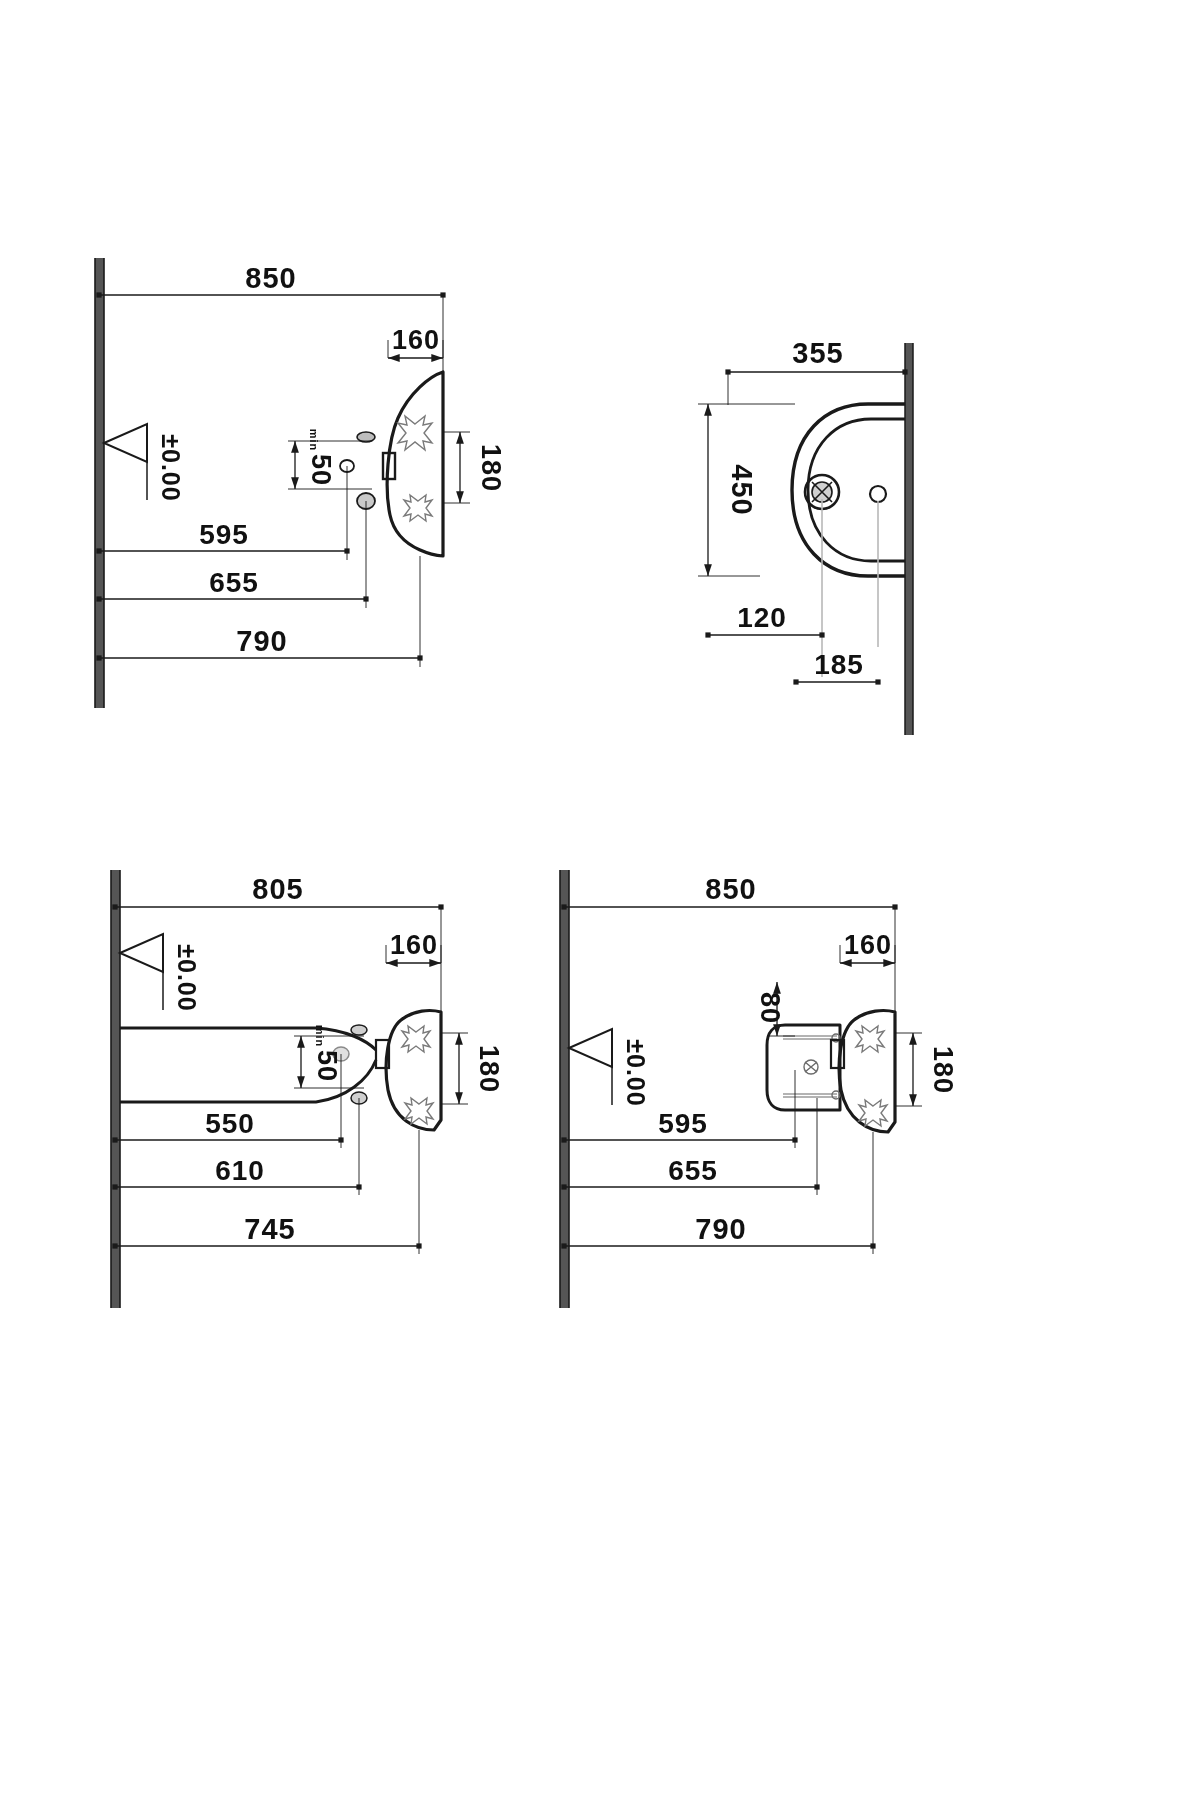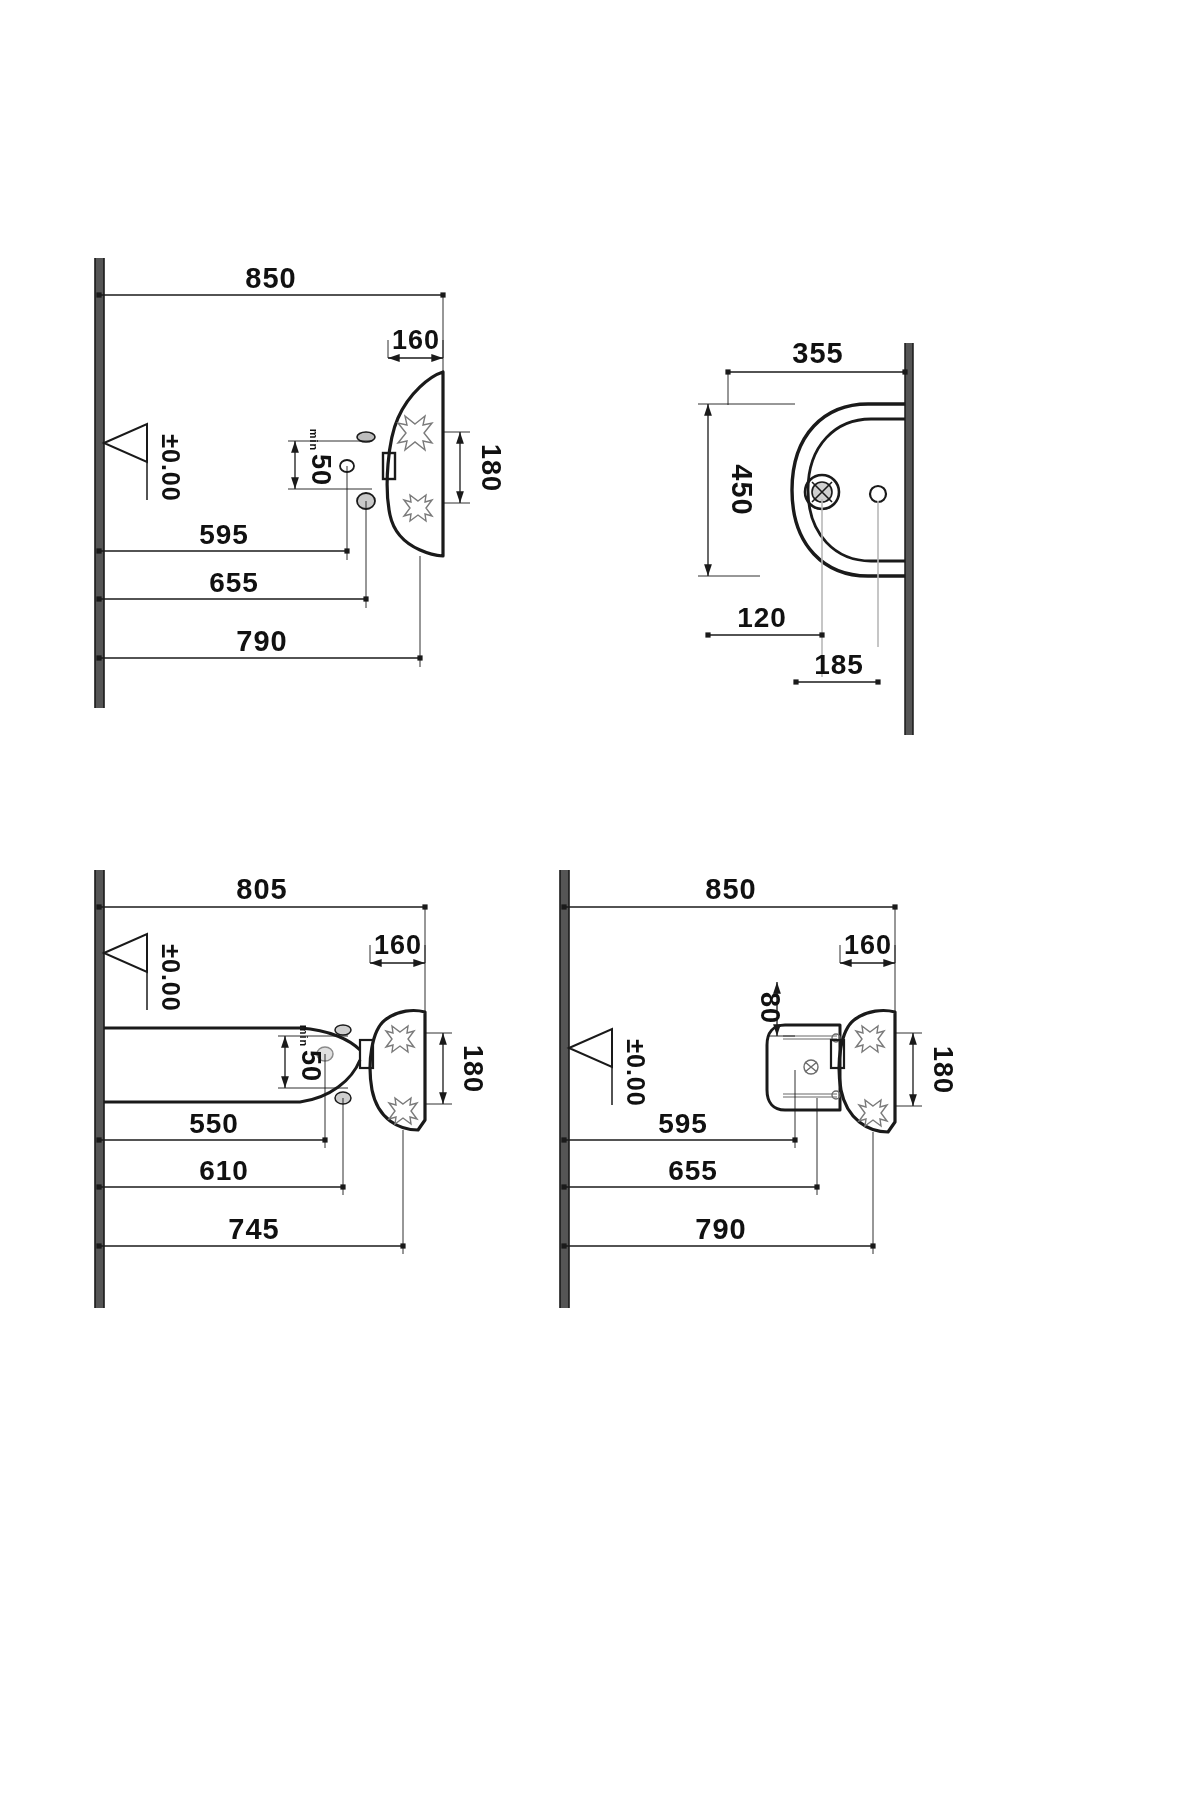--- a/index.html
+++ b/index.html
@@ -157,21 +157,21 @@
       <text class="dimtxt" x="122" y="600" font-size="28" text-anchor="middle">120</text>
     </g>
 
     <g>
       <line x1="156" y1="655" x2="238" y2="655" stroke="#1a1a1a" stroke-width="1.3" marker-start="url(#tick)" marker-end="url(#tick)"></line>
       <text class="dimtxt" x="199" y="647" font-size="28" text-anchor="middle">185</text>
     </g>
   </svg>
   </div>
 
-  <div class="view" style="left:0px;top:840px;">
+  <div class="view" style="left:16px;top:840px;">
   <svg width="560" height="560" viewBox="0 0 560 560">
 
     <g>
       <rect x="95" y="30" width="9" height="440" fill="#555"></rect>
       <line x1="95" y1="30" x2="95" y2="470" stroke="#1a1a1a" stroke-width="1.6"></line>
       <line x1="104" y1="30" x2="104" y2="470" stroke="#1a1a1a" stroke-width="1.6"></line>
     </g>
 
     <g fill="none" stroke="#1a1a1a" stroke-width="3" stroke-linejoin="round">
       <path d="M104,188 L300,188 C330,190 350,200 360,210"></path>

